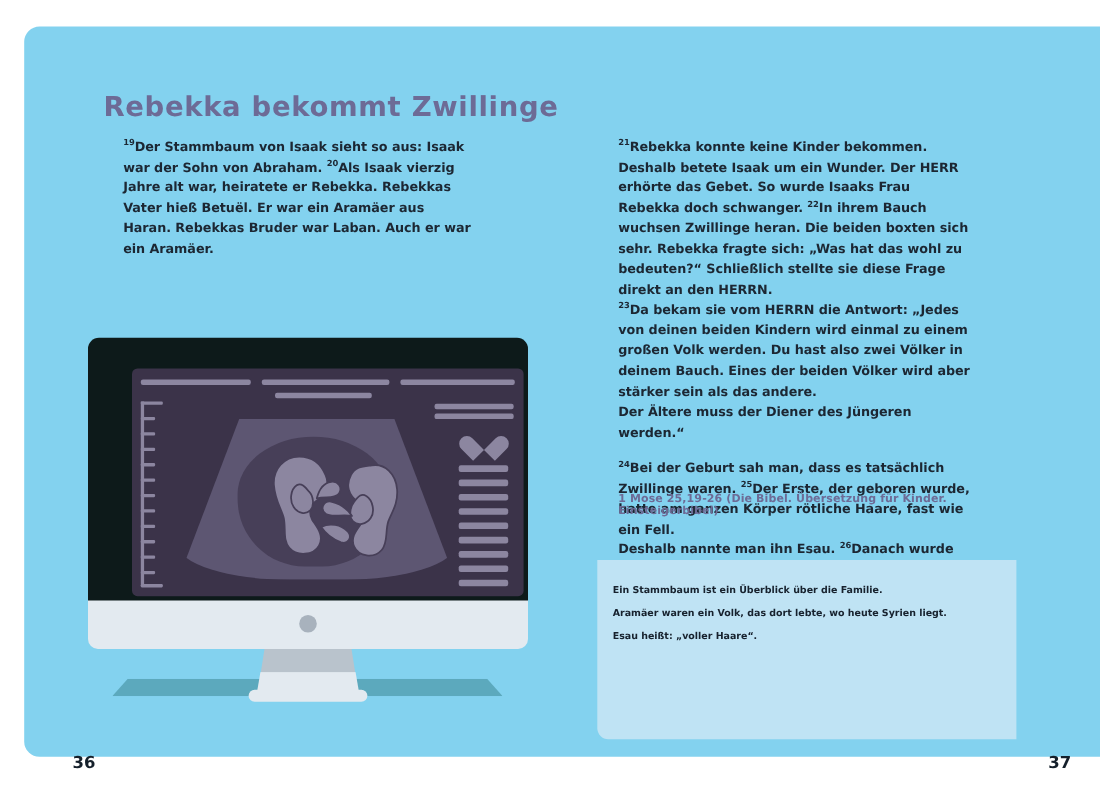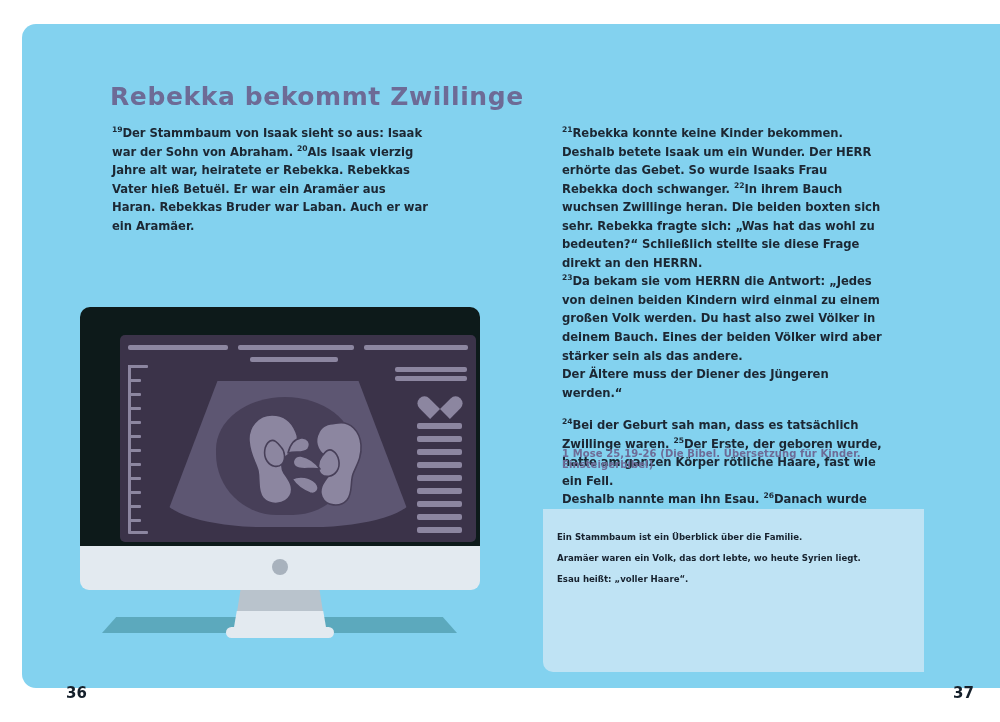--- a/index.html
+++ b/index.html
@@ -21,21 +21,21 @@
     top: 24px;
     width: 978px;
     height: 664px;
     background: #83d2ef;
     border-radius: 14px 0 0 14px;
   }
 
   
   #chapter-title {
     position: absolute;
-    left: 88px;
+    left: 72px;
     top: 58px;
     font-size: 25px;
     font-weight: bold;
     letter-spacing: 0.6px;
     color: #6d6b96;
     font-family: "DejaVu Sans", sans-serif;
     white-space: nowrap;
   }
 
   

